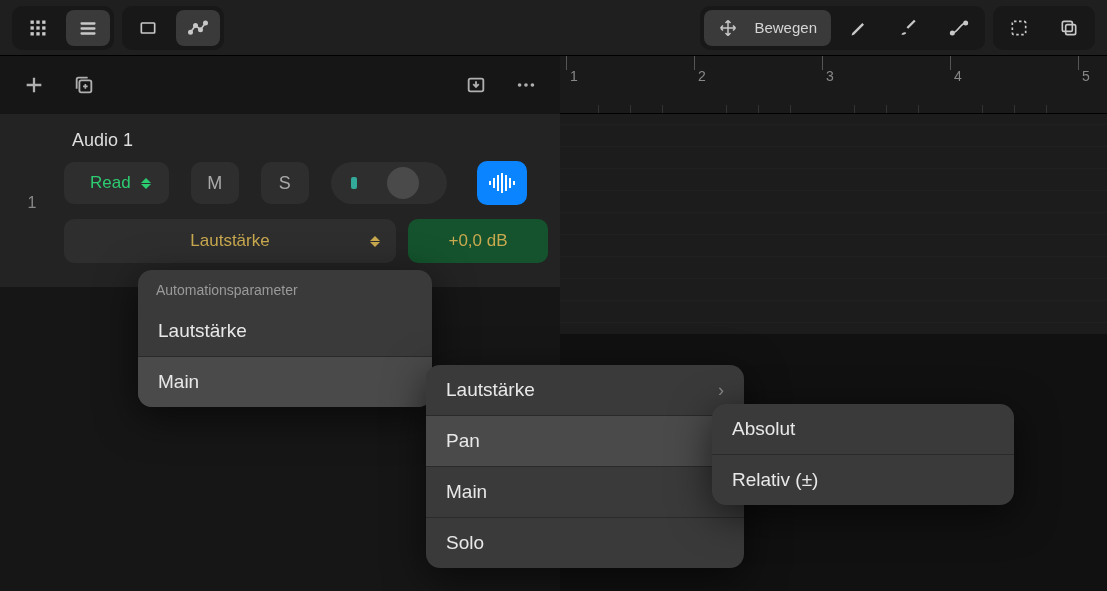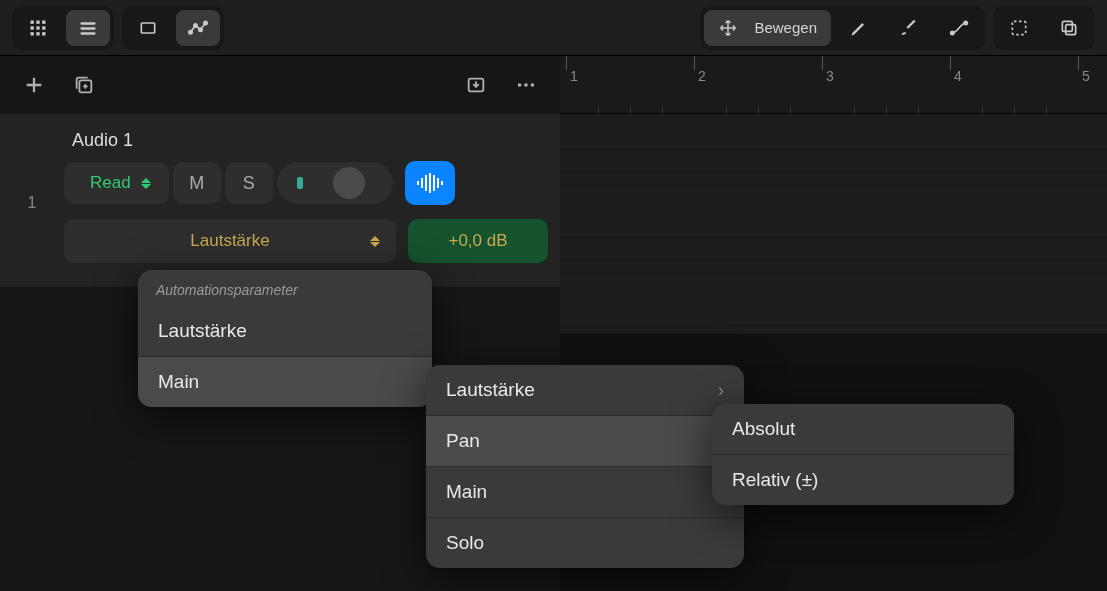--- a/index.html
+++ b/index.html
@@ -20,21 +20,21 @@
   .lp-header { height: 58px; display: flex; align-items: center; padding: 0 18px; gap: 18px; }
   .lp-icon-btn { width: 32px; height: 32px; display: flex; align-items: center; justify-content: center; color: #b0b0b0; cursor: pointer; }
   .lp-icon-btn svg { width: 22px; height: 22px; }
   .lp-hdr-spacer { flex: 1; }
   
   .track-area { background: #232323; padding: 12px 12px 24px 12px; }
   .track-row { display: flex; gap: 12px; align-items: flex-start; }
   .track-num-col { width: 40px; display: flex; align-items: center; justify-content: center; color: #888; font-size: 16px; padding-top: 68px; }
   .track-content { flex: 1; }
   .track-name { font-size: 18px; color: #dedede; padding: 4px 8px 10px 8px; }
-  .track-ctrls { display: flex; gap: 4px; align-items: center; }
+  .track-ctrls { display: flex; gap: 22px; align-items: center; }
   .read-btn { height: 42px; padding: 0 18px 0 26px; background: #2e2e2e; border-radius: 10px; display: flex; align-items: center; gap: 10px; color: #2ecc71; font-size: 17px; cursor: pointer; }
   .ms-btn { width: 48px; height: 42px; background: #2e2e2e; border-radius: 10px; display: flex; align-items: center; justify-content: center; color: #aaa; font-size: 18px; cursor: pointer; }
   .slider-ctrl { width: 116px; height: 42px; background: #2e2e2e; border-radius: 21px; display: flex; align-items: center; padding: 0 6px; position: relative; cursor: pointer; }
   .slider-dot { width: 6px; height: 12px; background: #3a9; border-radius: 2px; margin-left: 14px; }
   .slider-knob { width: 32px; height: 32px; background: #4a4a4a; border-radius: 50%; position: absolute; left: 56px; }
   .wave-btn { width: 50px; height: 44px; background: #0a84ff; border-radius: 10px; display: flex; align-items: center; justify-content: center; cursor: pointer; margin-left: 8px; }
   .wave-btn svg { width: 28px; height: 20px; }
   
   .param-row { display: flex; gap: 12px; margin-top: 14px; }
   .param-select { flex: 1; height: 44px; background: #2e2e2e; border-radius: 10px; display: flex; align-items: center; justify-content: center; gap: 10px; color: #c9a94f; font-size: 17px; cursor: pointer; position: relative; }
@@ -47,21 +47,21 @@
   
   .timeline { flex: 1; background: #111; position: relative; }
   .ruler { height: 58px; background: #1a1a1a; position: relative; border-bottom: 1px solid #000; }
   .ruler-mark { position: absolute; top: 12px; font-size: 14px; color: #888; }
   .ruler-tick { position: absolute; bottom: 0; width: 1px; height: 8px; background: #333; }
   .ruler-tick.major { height: 14px; background: #555; top: 0; }
   .timeline-body { position: relative; background: #1c1c1c; height: 220px; }
   .timeline-body::after { content:''; position:absolute; inset:0; background-image: linear-gradient(#2a2a2a 1px, transparent 1px); background-size: 100% 22px; background-position: 0 10px; opacity:.25; pointer-events:none;}
   
   .popup { position: absolute; background: #3a3a3a; border-radius: 14px; box-shadow: 0 10px 40px rgba(0,0,0,0.6); overflow: hidden; }
-  .popup-header { padding: 12px 18px 8px 18px; font-size: 14px; color: #9a9a9a; font-style: italic; }
+  .popup-header { padding: 12px 18px 8px 18px; font-size: 14px; color: #9a9a9a; }
   .popup-item { padding: 14px 20px; font-size: 19px; color: #e8e8e8; cursor: pointer; display: flex; align-items: center; justify-content: space-between; }
   .popup-item.highlighted { background: #4a4a4a; }
   .popup-item .chev { color: #888; font-size: 18px; }
   .popup-divider { height: 1px; background: #2a2a2a; margin: 0; }
   
   #popup1 { left: 138px; top: 270px; width: 294px; }
   #popup2 { left: 426px; top: 365px; width: 318px; }
   #popup3 { left: 712px; top: 404px; width: 302px; }
 </style>
 </head>

